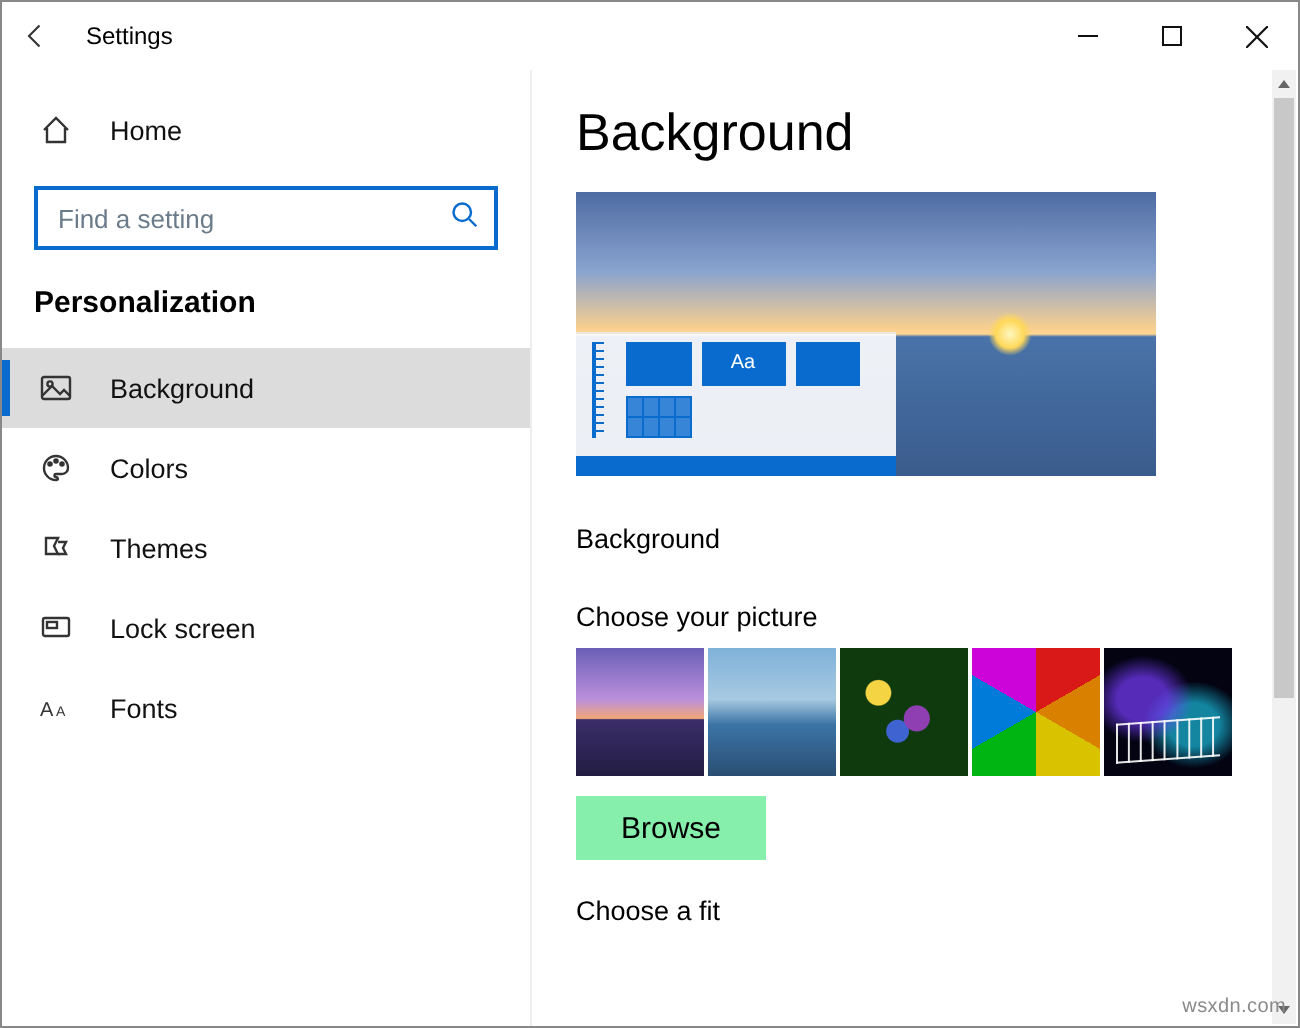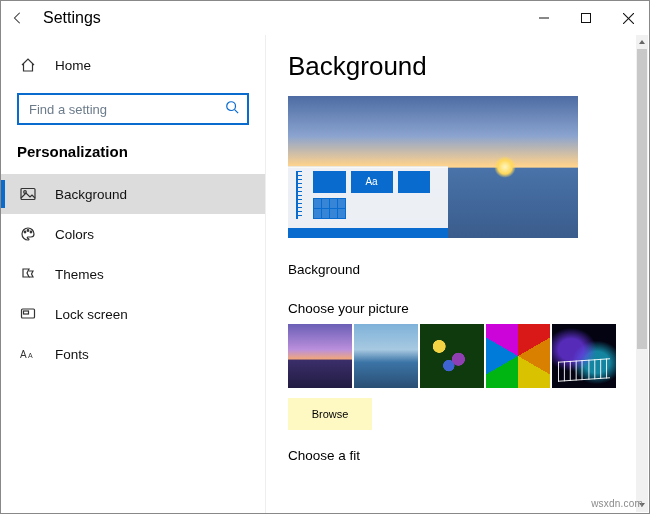--- a/index.html
+++ b/index.html
@@ -2,21 +2,21 @@
 <html><head>
 <meta charset="utf-8">
 <style>
   * { box-sizing: border-box; }
   html,body { margin:0; padding:0; font-family: "Segoe UI", Arial, sans-serif; background:#fff; color:#000; }
   .window { width:650px; height:514px; border:1px solid #888; position:relative; overflow:hidden; background:#fff; }
   
   .titlebar { height:34px; display:flex; align-items:stretch; }
   .tb-left { display:flex; align-items:center; gap:18px; padding-left:10px; flex:1; }
   .tb-back { width:14px; height:14px; display:flex; align-items:center; justify-content:center; color:#333; }
-  .tb-title { font-size:16px; color:#000; }
+  .tb-title { font-size:12px; color:#000; }
   .tb-ctrls { display:flex; }
   .tb-btn { width:42px; display:flex; align-items:center; justify-content:center; color:#111; }
   .tb-btn svg { width:10px; height:10px; }
   .tb-btn.close svg { width:11px; height:11px; }
   
   .body { display:flex; height:calc(100% - 34px); }
   .sidebar { width:265px; border-right:1px solid #eee; padding-top:10px; }
   .home-row, .nav-item { height:40px; display:flex; align-items:center; gap:18px; padding-left:18px; font-size:13.5px; color:#111; }
   .home-row .icon, .nav-item .icon { width:18px; height:18px; display:flex; align-items:center; justify-content:center; color:#333; }
   .search-wrap { padding:8px 16px 14px 16px; }
@@ -47,21 +47,21 @@
   .select { width:260px; height:34px; border:1px solid #777; display:flex; align-items:center; justify-content:space-between; padding:0 10px; font-size:13px; }
   .chev { color:#444; }
   .thumbs { display:flex; gap:2px; margin-top:4px; }
   .thumb { width:64px; height:64px; }
   .th1 { background:linear-gradient(180deg,#6a5fb6 0%, #ba8fdc 40%, #f2a77a 55%, #3b2e6a 56%, #221c42 100%); }
   .th2 { background:linear-gradient(180deg,#7fb2d9 0%, #a7c9e1 40%, #3b74a6 60%, #2a4e73 100%); }
   .th3 { background:radial-gradient(circle at 30% 35%, #f4d442 0 10%, transparent 11%), radial-gradient(circle at 60% 55%, #8f3fb2 0 12%, transparent 13%), radial-gradient(circle at 45% 65%, #3f63d1 0 10%, transparent 11%), #0e3a0e; }
   .th4 { background:conic-gradient(#ff2e2e 0 60deg,#ff9b1a 60deg 120deg,#ffe21a 120deg 180deg,#27c43a 180deg 240deg,#1a8bff 240deg 300deg,#c21aff 300deg 360deg); filter:saturate(1.4) brightness(0.85); }
   .th5 { background:radial-gradient(ellipse at 30% 40%, rgba(120,60,255,0.7) 0 20%, transparent 40%), radial-gradient(ellipse at 70% 60%, rgba(30,220,255,0.6) 0 20%, transparent 40%), #030312; position:relative; }
   .th5::after { content:""; position:absolute; left:6px; right:6px; top:36px; height:18px; background:repeating-linear-gradient(90deg, rgba(255,255,255,0.9) 0 1px, transparent 1px 6px); border-top:1px solid rgba(255,255,255,0.9); border-bottom:1px solid rgba(255,255,255,0.9); transform:skewY(-4deg); }
-  .browse { margin-top:10px; width:84px; height:32px; background:#fef9c3; border:none; font-size:11px; text-align:center; display:flex; align-items:center; justify-content:center; }
+  .browse { margin-top:10px; width:95px; height:32px; background:#86efac; border:none; font-size:15px; text-align:center; display:flex; align-items:center; justify-content:center; }
   .watermark { position:absolute; right:6px; bottom:4px; font-size:10px; color:#8a8a8a; letter-spacing:0.2px;margin-top:42px; }
   .scroll-track { position:absolute; right:1px; top:34px; bottom:1px; width:12px; background:#f1f1f1; }
   .scroll-thumb { position:absolute; left:1px; right:1px; top:14px; height:300px; background:#c8c8c8; }
   .scroll-arrow { position:absolute; left:0; right:0; height:14px; display:flex; align-items:center; justify-content:center; color:#666; }
   .scroll-arrow.up { top:0; } .scroll-arrow.down { bottom:0; }
 </style>
 </head>
 <body>
 
 <div class="window">

